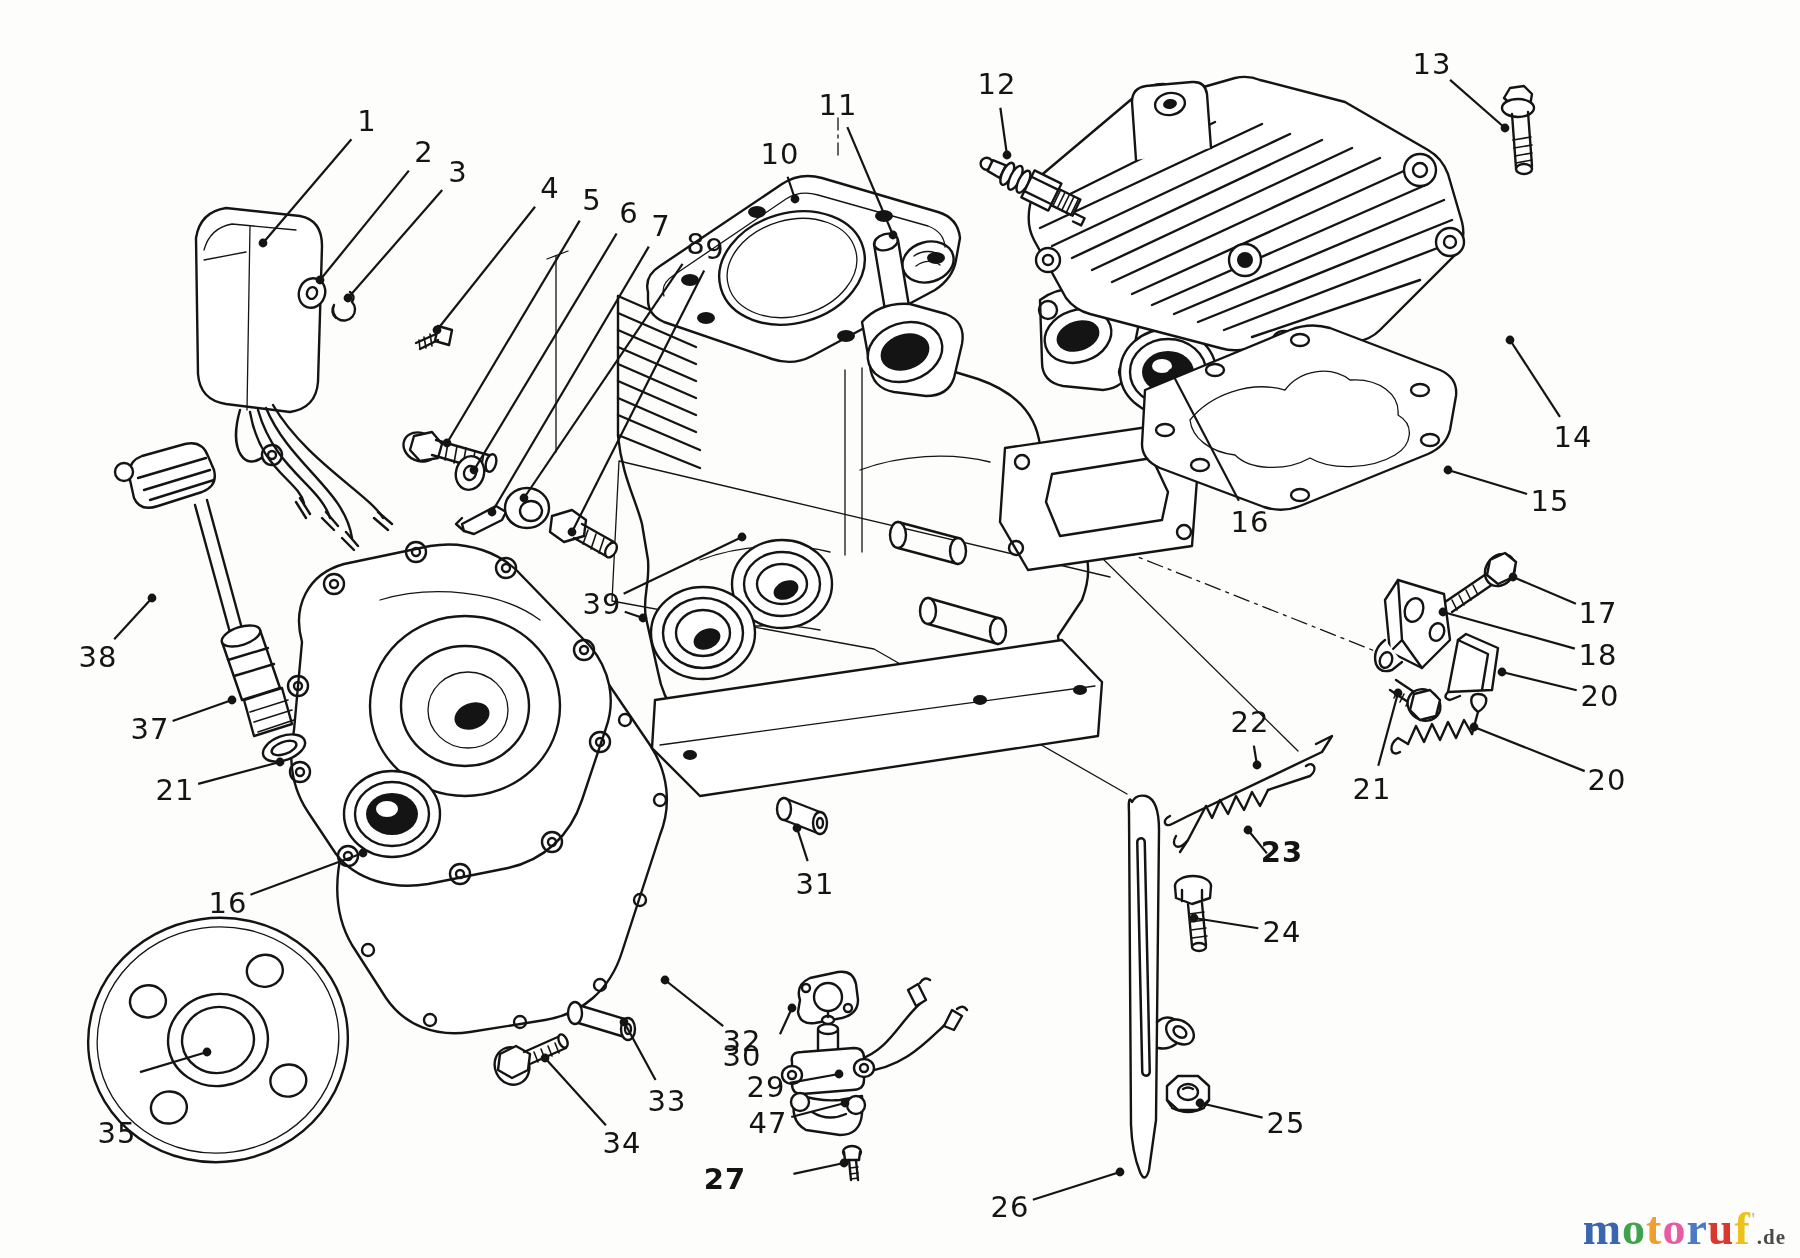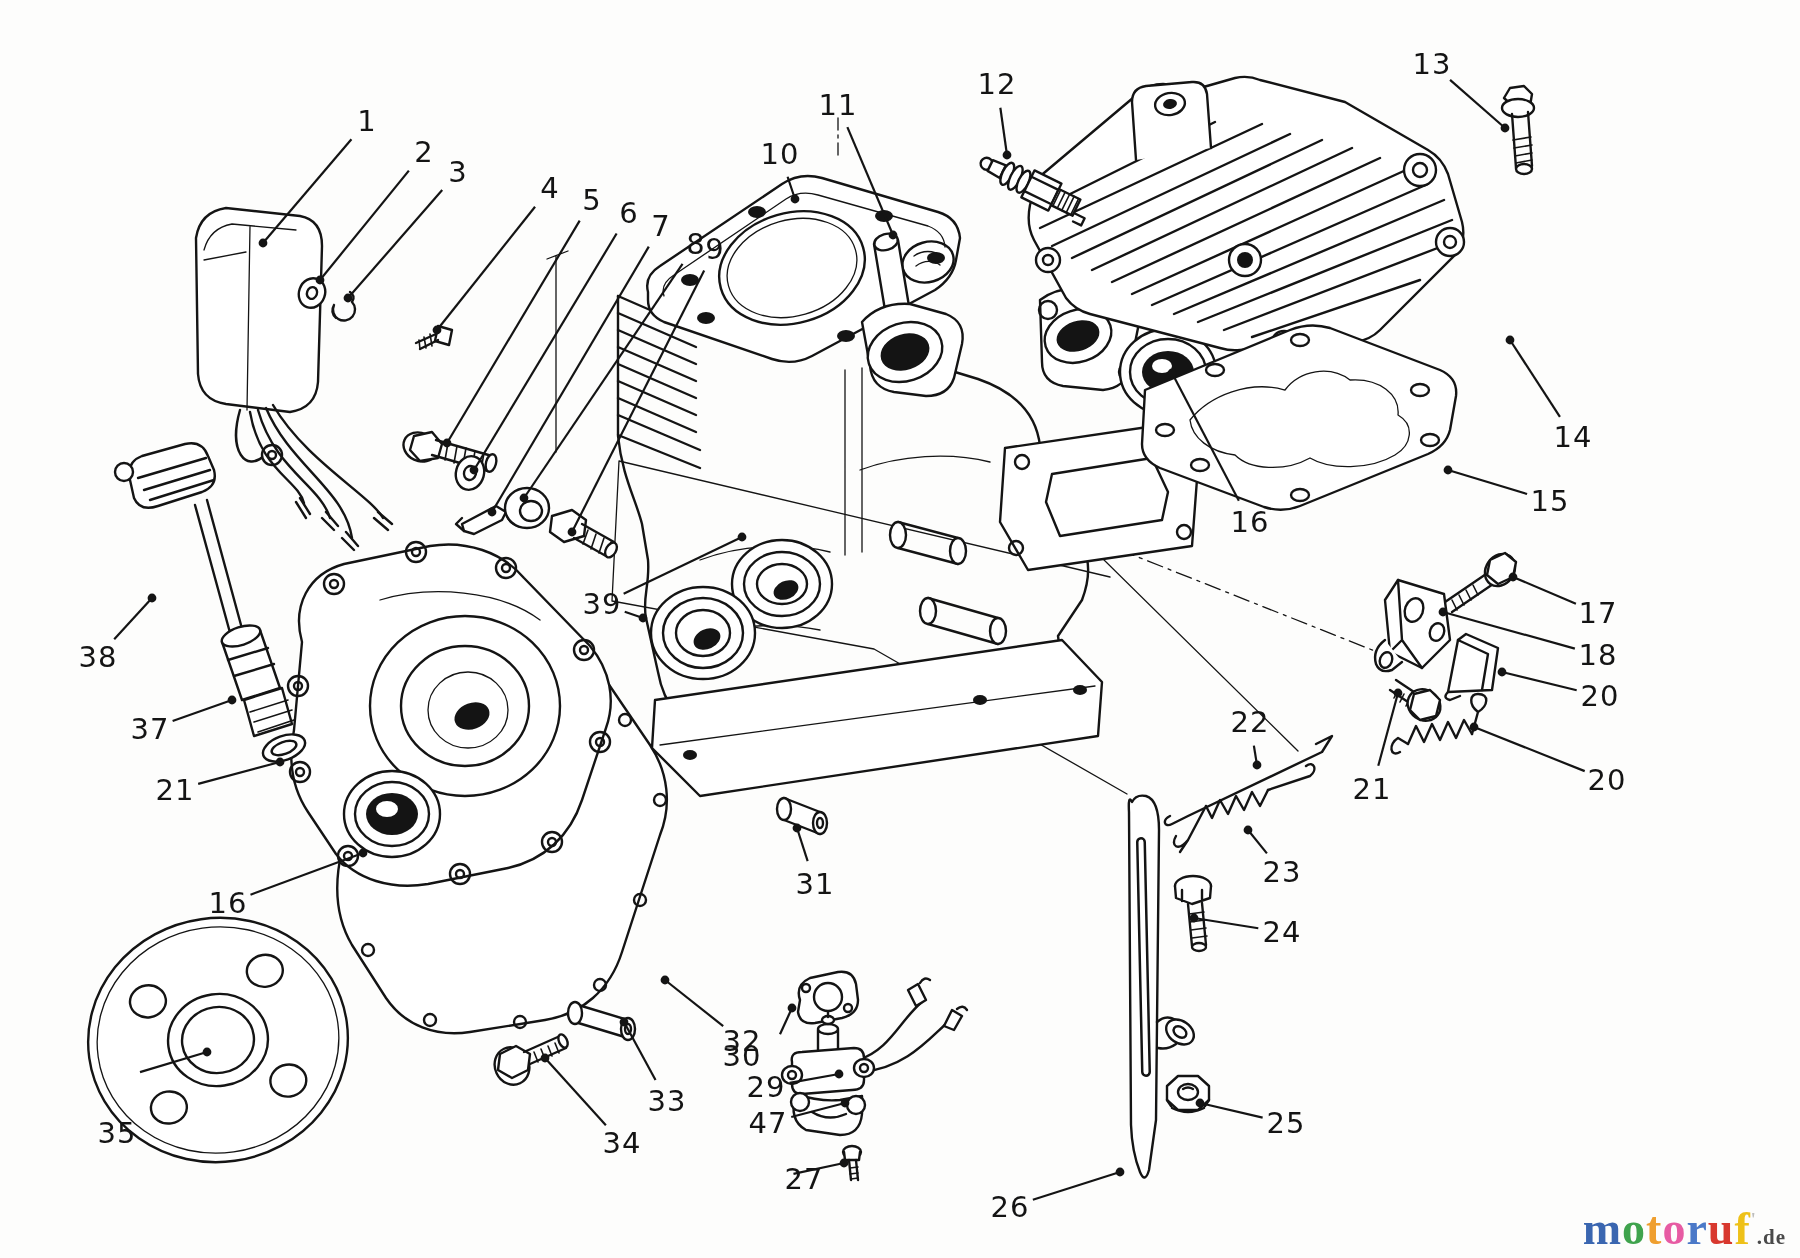--- a/index.html
+++ b/index.html
@@ -553,25 +553,25 @@
       <div class="callout" style="left: 1573px; top: 437px;">14</div>
       <div class="callout" style="left: 1550px; top: 501px;">15</div>
       <div class="callout" style="left: 1250px; top: 522px;">16</div>
       <div class="callout" style="left: 228px; top: 903px;">16</div>
       <div class="callout" style="left: 1598px; top: 613px;">17</div>
       <div class="callout" style="left: 1598px; top: 655px;">18</div>
       <div class="callout" style="left: 1600px; top: 696px;">20</div>
       <div class="callout" style="left: 1607px; top: 780px;">20</div>
       <div class="callout" style="left: 1372px; top: 789px;">21</div>
       <div class="callout" style="left: 1250px; top: 722px;">22</div>
-      <div class="callout" style="left: 1282px; top: 872px;">23</div>
+      <div class="callout" style="left: 1282px; top: 852px; font-weight: bold;">23</div>
       <div class="callout" style="left: 1282px; top: 932px;">24</div>
       <div class="callout" style="left: 1286px; top: 1123px;">25</div>
       <div class="callout" style="left: 1010px; top: 1207px;">26</div>
-      <div class="callout" style="left: 804px; top: 1179px;">27</div>
+      <div class="callout" style="left: 725px; top: 1179px; font-weight: bold;">27</div>
       <div class="callout" style="left: 768px; top: 1123px;">47</div>
       <div class="callout" style="left: 766px; top: 1087px;">29</div>
       <div class="callout" style="left: 742px; top: 1056px;">30</div>
       <div class="callout" style="left: 815px; top: 884px;">31</div>
       <div class="callout" style="left: 742px; top: 1041px;">32</div>
       <div class="callout" style="left: 667px; top: 1101px;">33</div>
       <div class="callout" style="left: 622px; top: 1143px;">34</div>
       <div class="callout" style="left: 117px; top: 1133px;">35</div>
       <div class="callout" style="left: 175px; top: 790px;">21</div>
       <div class="callout" style="left: 150px; top: 729px;">37</div>

